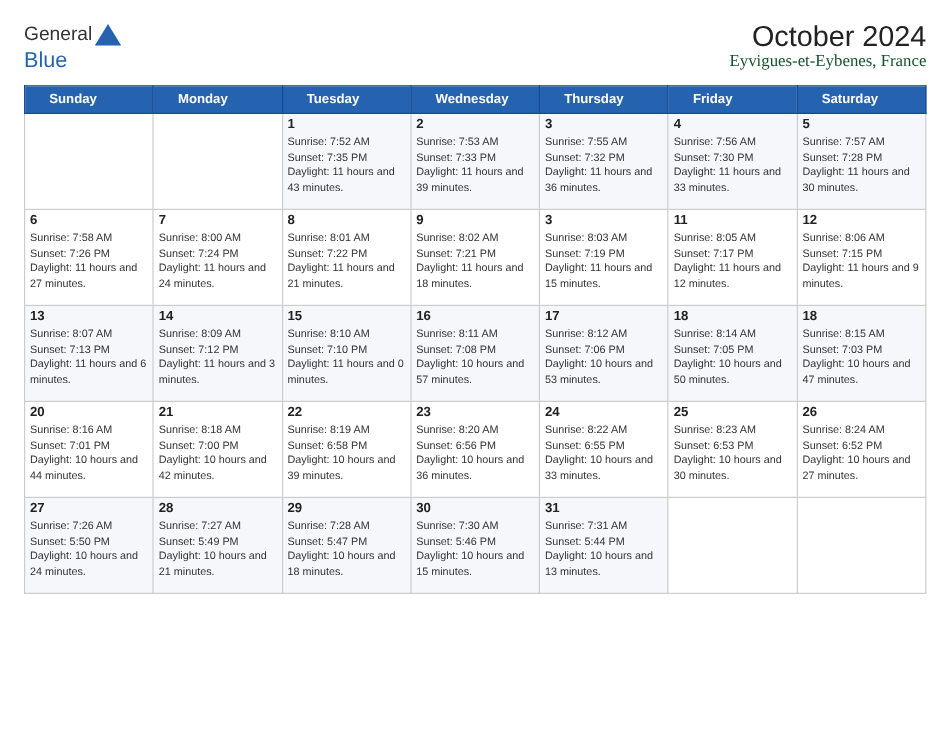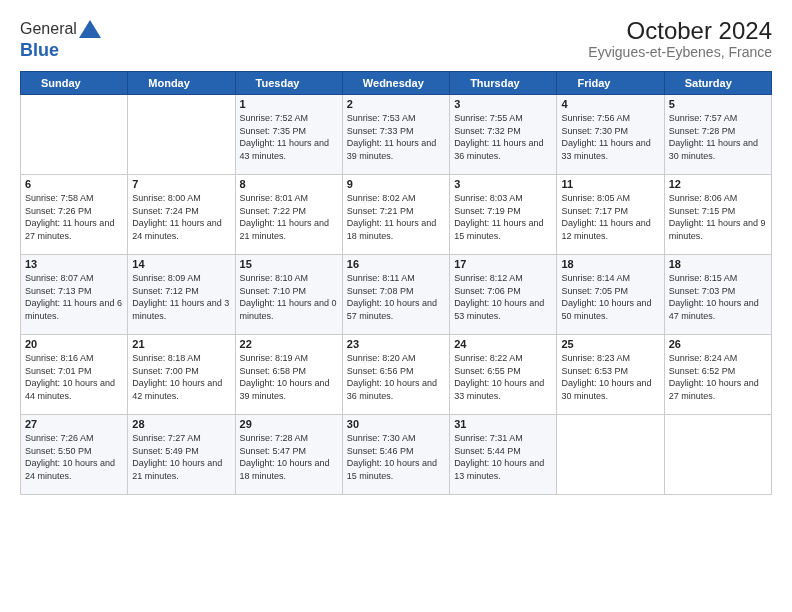--- a/index.html
+++ b/index.html
@@ -37,21 +37,22 @@
       text-align: right;
     }
     .month-title {
       font-size: 24px;
       font-weight: normal;
       color: #222;
       line-height: 1.1;
     }
     .location {
       font-size: 14px;
-      color: #737373;
+      color: #14532d;
+      font-family: Liberation Serif, serif;
     }
     table {
       width: 100%;
       border-collapse: collapse;
       table-layout: fixed;
     }
     thead tr th {
       background: #2563b0;
       color: #fff;
       font-size: 11px;
@@ -98,21 +99,21 @@
   <div class="header">
     <div class="logo">
       <div>
         <div style="display:flex;align-items:center;">
           <span class="logo-general">General</span>
 
           <svg class="logo-icon" viewBox="0 0 22 22">
             <polygon points="11,2 22,20 0,20" fill="#2563b0"></polygon>
           </svg>
         </div>
-        <div class="logo-blue" style="font-size:18px;font-weight:bold;color:#2563b0;">Blue</div>
+        <div class="logo-blue" style="font-size:18px;font-weight:normal;color:#2563b0;">Blue</div>
       </div>
     </div>
     <div class="title-block">
       <div class="month-title">October 2024</div>
       <div class="location">Eyvigues-et-Eybenes, France</div>
     </div>
   </div>
 
   <table>
     <thead>

